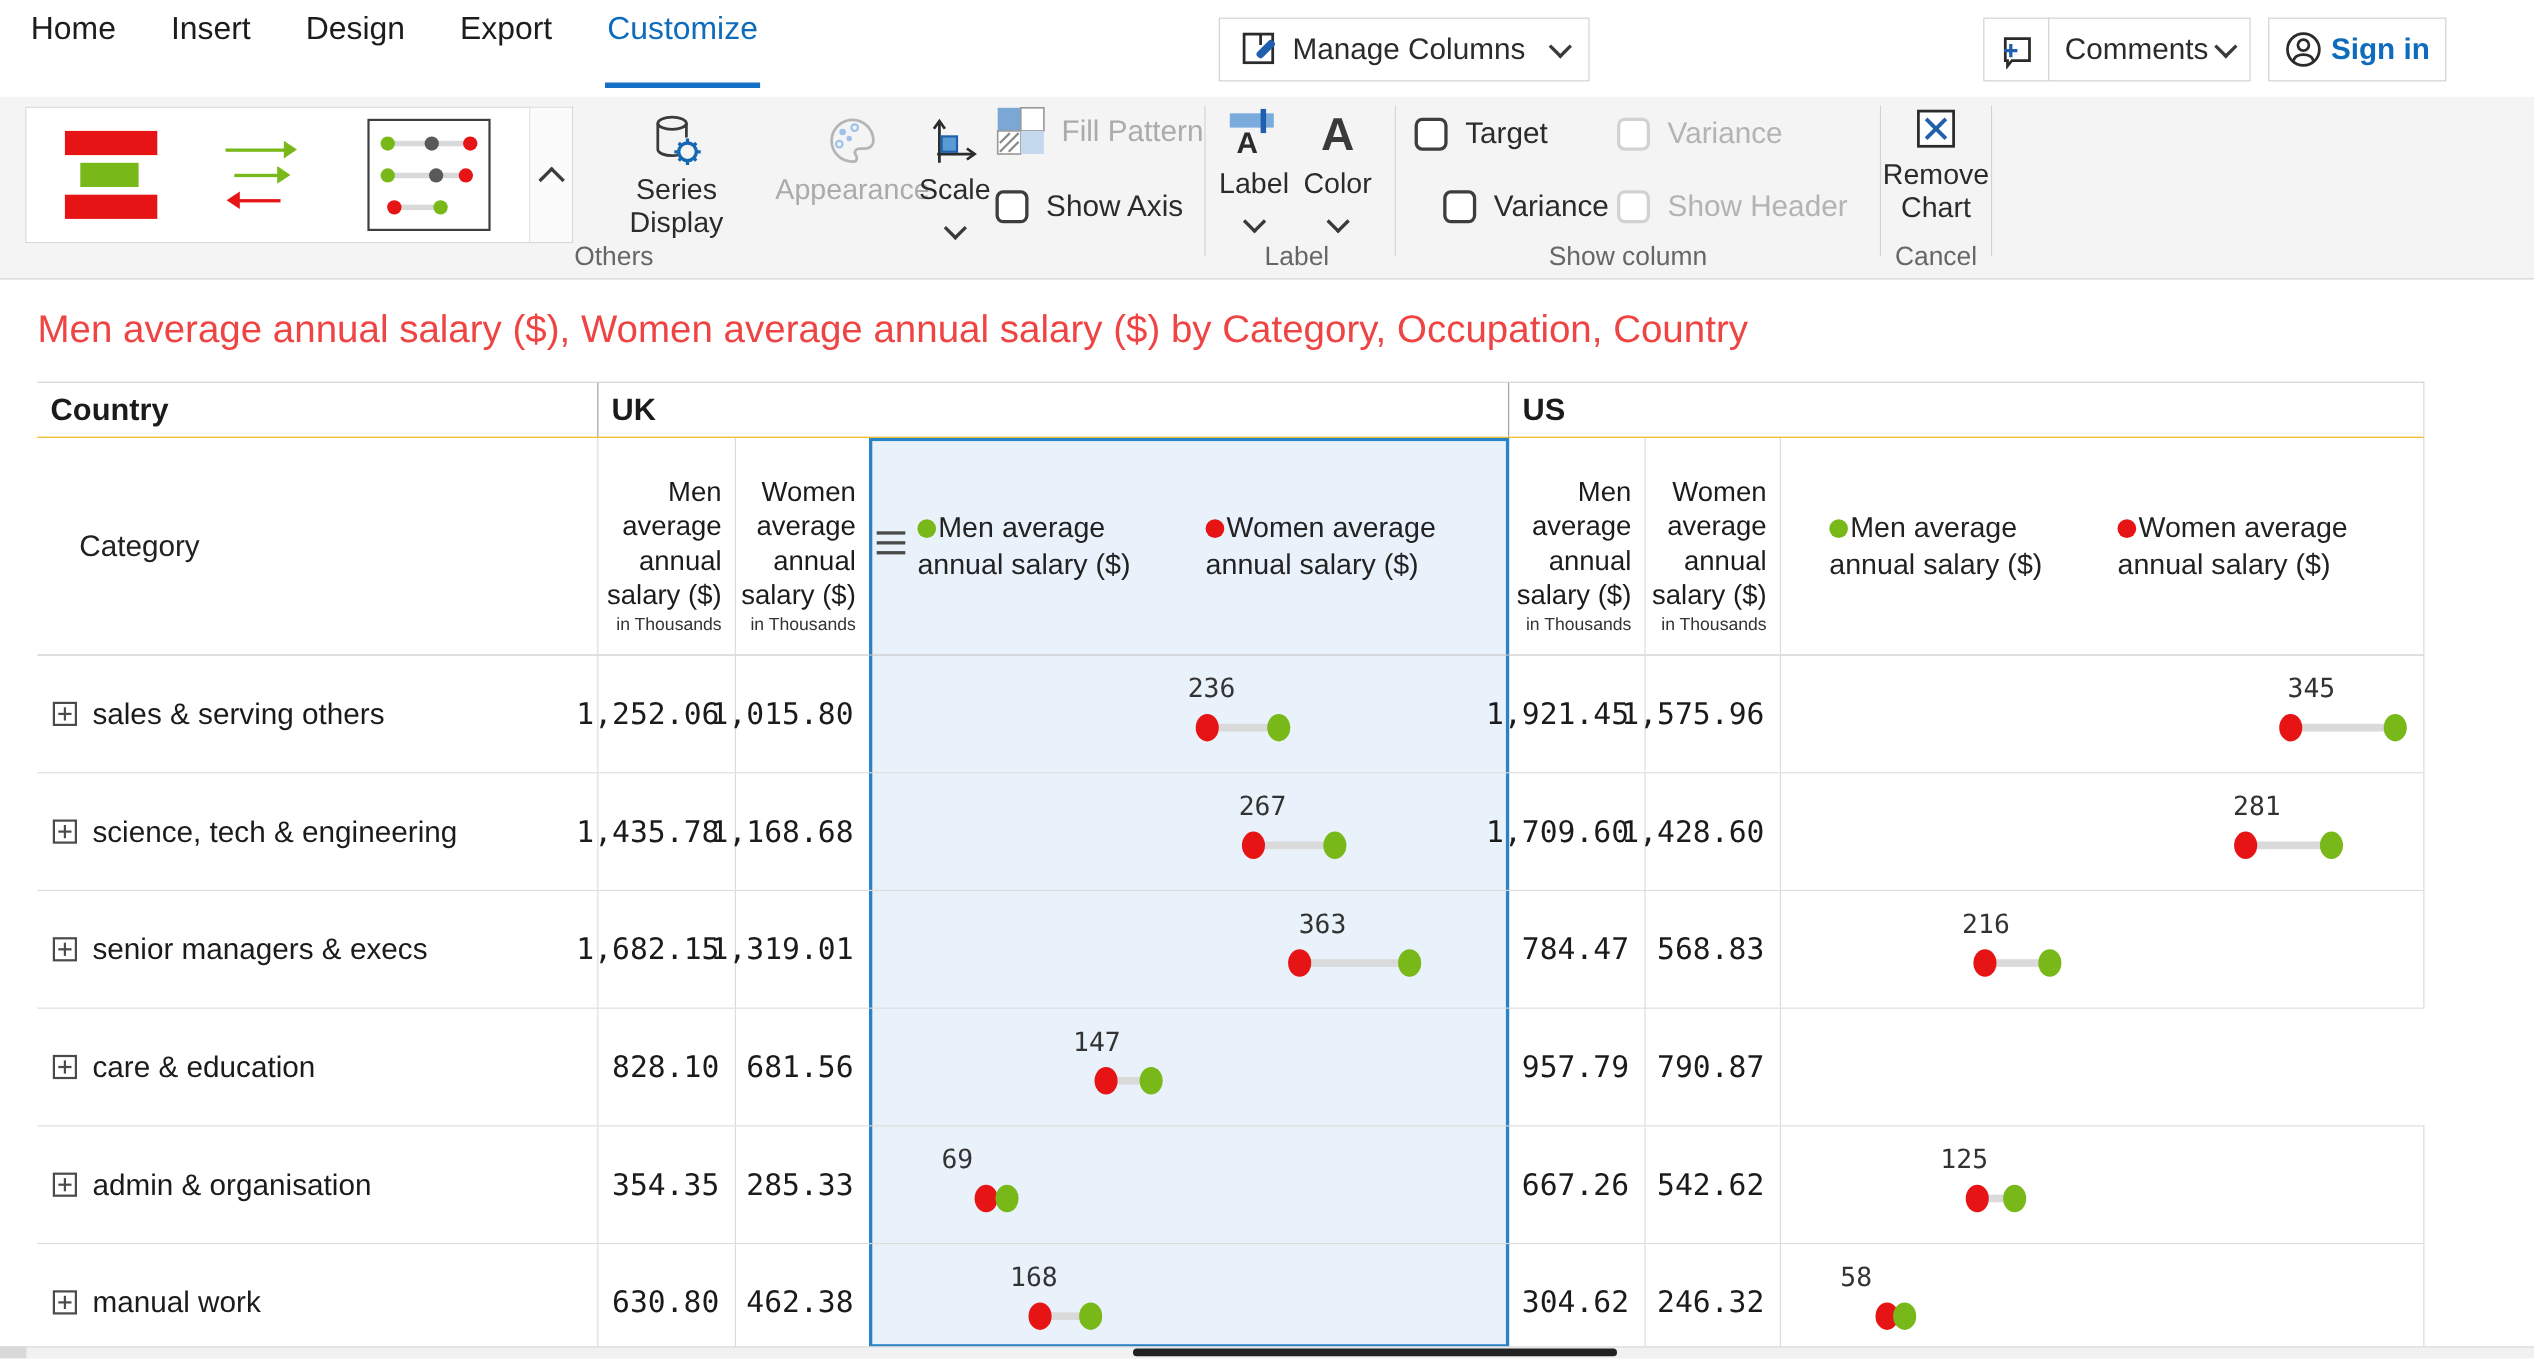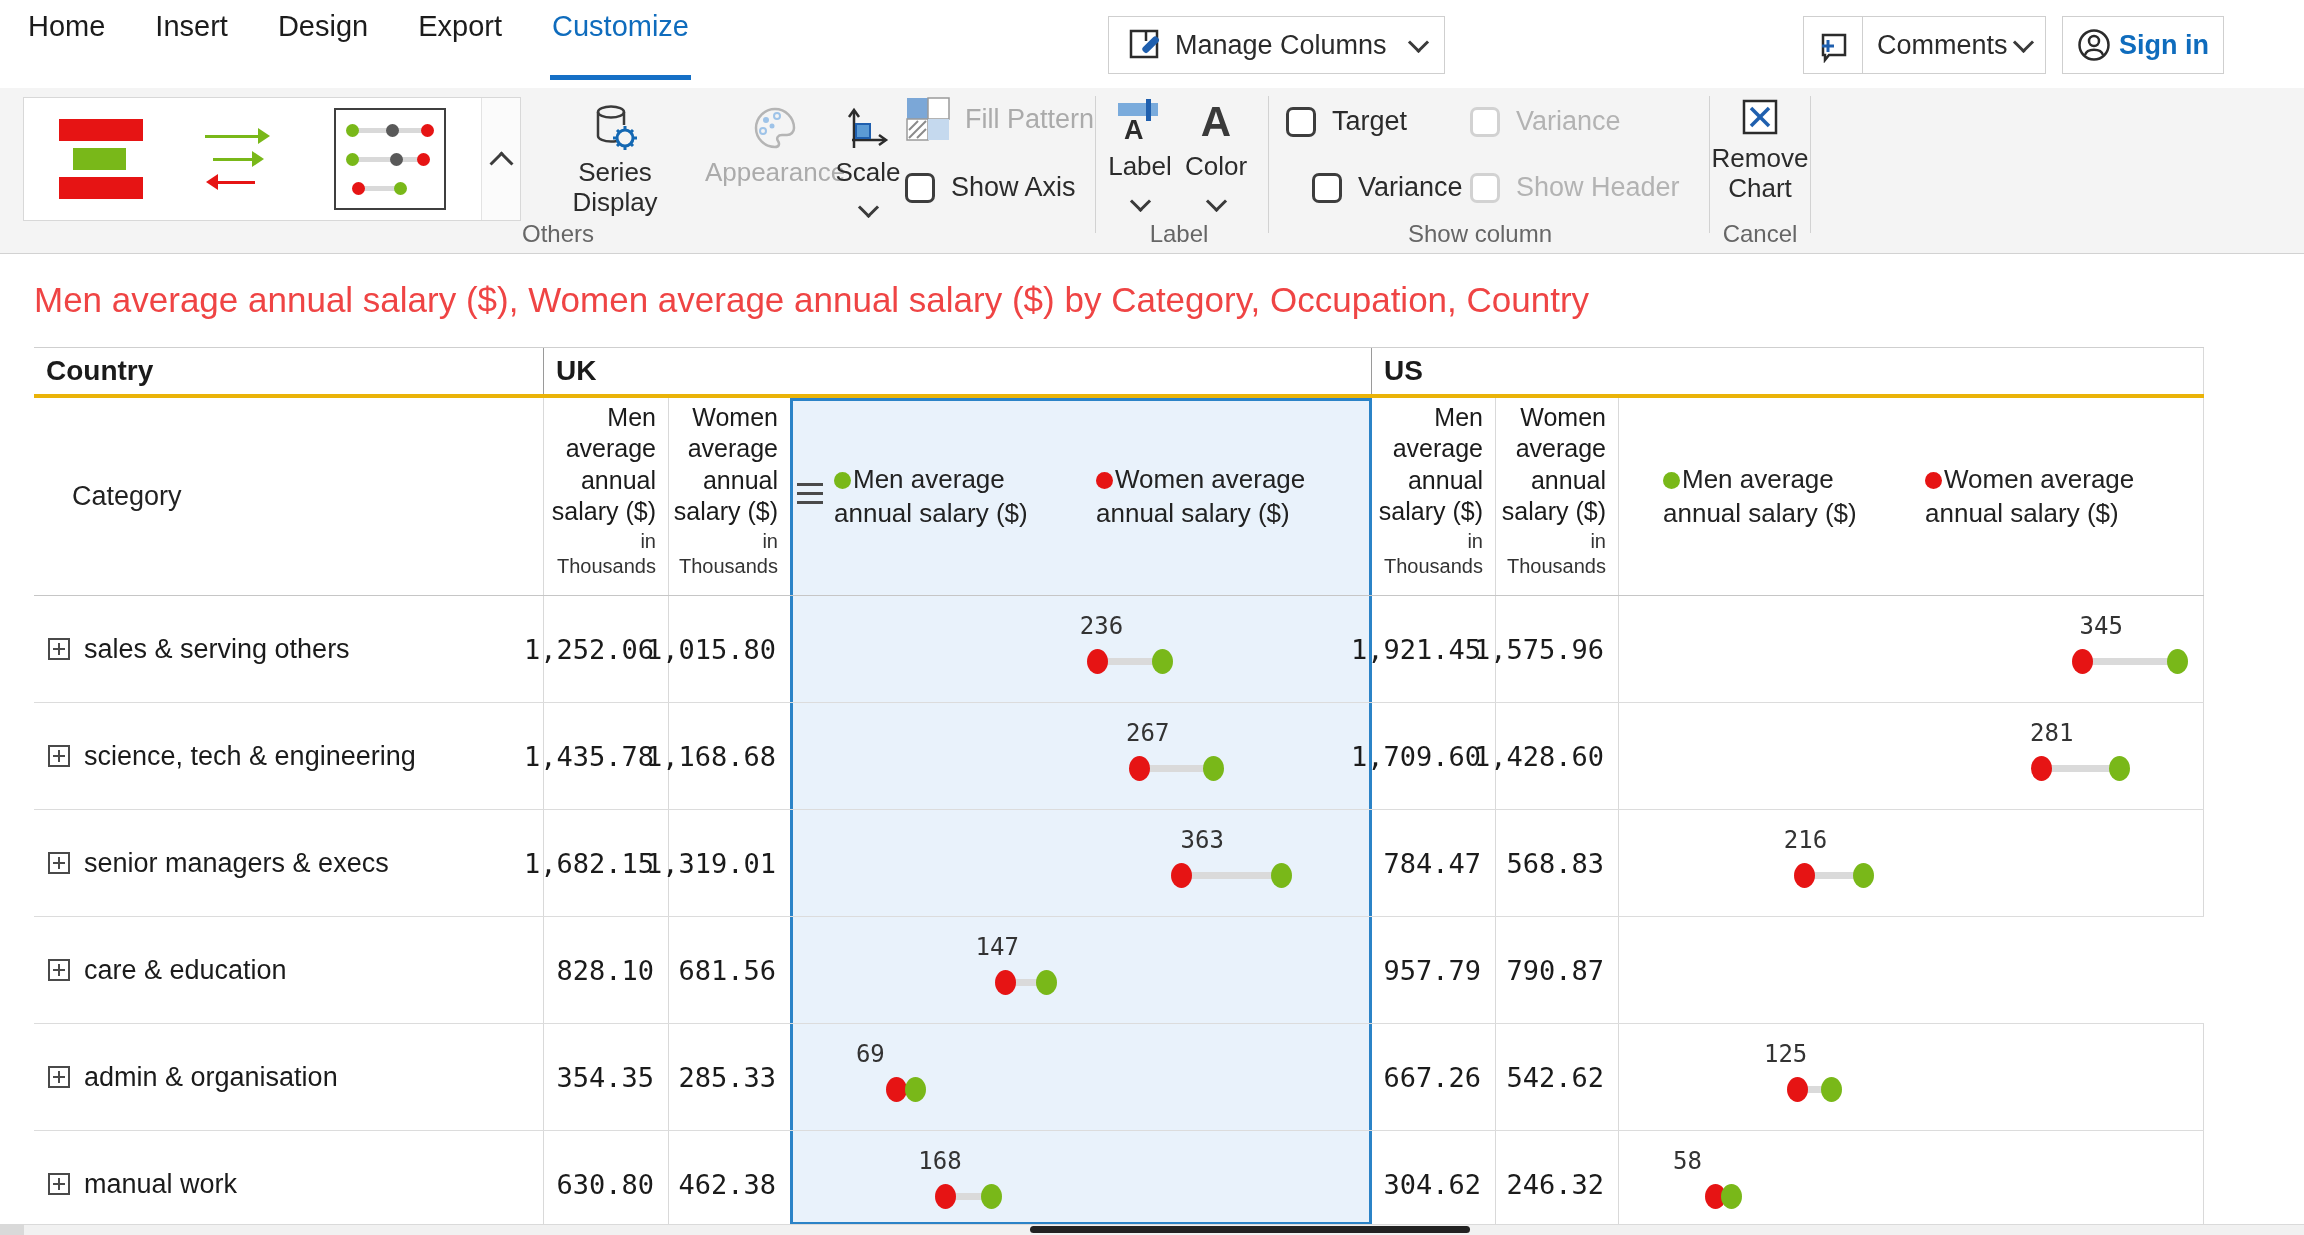--- a/index.html
+++ b/index.html
@@ -72,31 +72,31 @@
   
   .charttitle{position:absolute;left:34px;top:280px;font-size:35px;color:#ef4444}
 
   
   .tbl{position:absolute;left:34px;top:347px;width:2170px;border-top:1px solid #cfcfcf}
   .selbox{position:absolute;left:756px;top:50px;width:582px;height:827px;background:#e9f2fb;
           border:3px solid #2b83c7;box-sizing:border-box;z-index:0}
   .trow{display:grid;grid-template-columns:510px 125px 121px 582px 124px 123px 585px;
         position:relative;z-index:1;box-sizing:border-box}
   .grow{display:grid;grid-template-columns:510px 828px 832px;height:50px;
-        border-bottom:4px solid #eab308;position:relative;z-index:1;box-sizing:border-box}
+        border-bottom:1px solid #eab308;position:relative;z-index:1;box-sizing:border-box}
   .hrow{height:198px;border-bottom:1px solid #c6c6c6}
   .drow{height:107px;border-bottom:1px solid #dcdcdc}
   .cell{position:relative;box-sizing:border-box}
   .brl{border-right:1px solid #d9d9d9}
   .brm{border-right:1px solid #9a9a9a}
   .gh{display:flex;align-items:center;font-weight:bold;font-size:28px;padding-left:12px}
   .cathead{display:flex;align-items:center;padding-left:38px;font-size:27px;color:#222}
   .vhead{display:flex;flex-direction:column;justify-content:flex-end;align-items:flex-end;
          text-align:right;padding:0 12px 16px 0;font-size:25px;line-height:1.25;color:#1b1b1b}
-  .vhead .unit{font-size:20px;margin-top:2px;color:#333}
+  .vhead .unit{font-size:16px;margin-top:2px;color:#333}
   .num{font-family:"DejaVu Sans Mono",monospace;font-size:27px;display:flex;align-items:center;
        justify-content:flex-end;padding-right:14px;color:#1b1b1b}
   .cat{display:flex;align-items:center;gap:14px;padding-left:14px;font-size:27px;color:#1b1b1b}
   .expand{width:22px;height:22px;border:2px solid #4a4a4a;position:relative;flex:0 0 auto;box-sizing:border-box}
   .expand::before{content:"";position:absolute;left:3px;right:3px;top:50%;height:2px;margin-top:-1px;background:#4a4a4a}
   .expand::after{content:"";position:absolute;top:3px;bottom:3px;left:50%;width:2px;margin-left:-1px;background:#4a4a4a}
   .legend{display:flex;align-items:center;gap:12px;padding-left:44px}
   .legend-item{width:250px;font-size:26px;line-height:1.3;color:#222}
   .ldot{display:inline-block;width:17px;height:17px;border-radius:50%;margin-right:2px;vertical-align:-1px}
   .ldot.g{background:#79b819}.ldot.r{background:#e61414}

